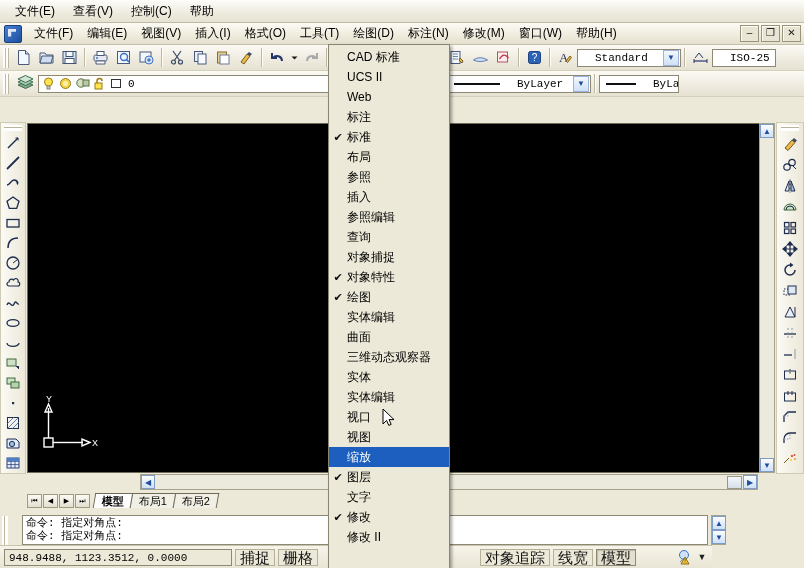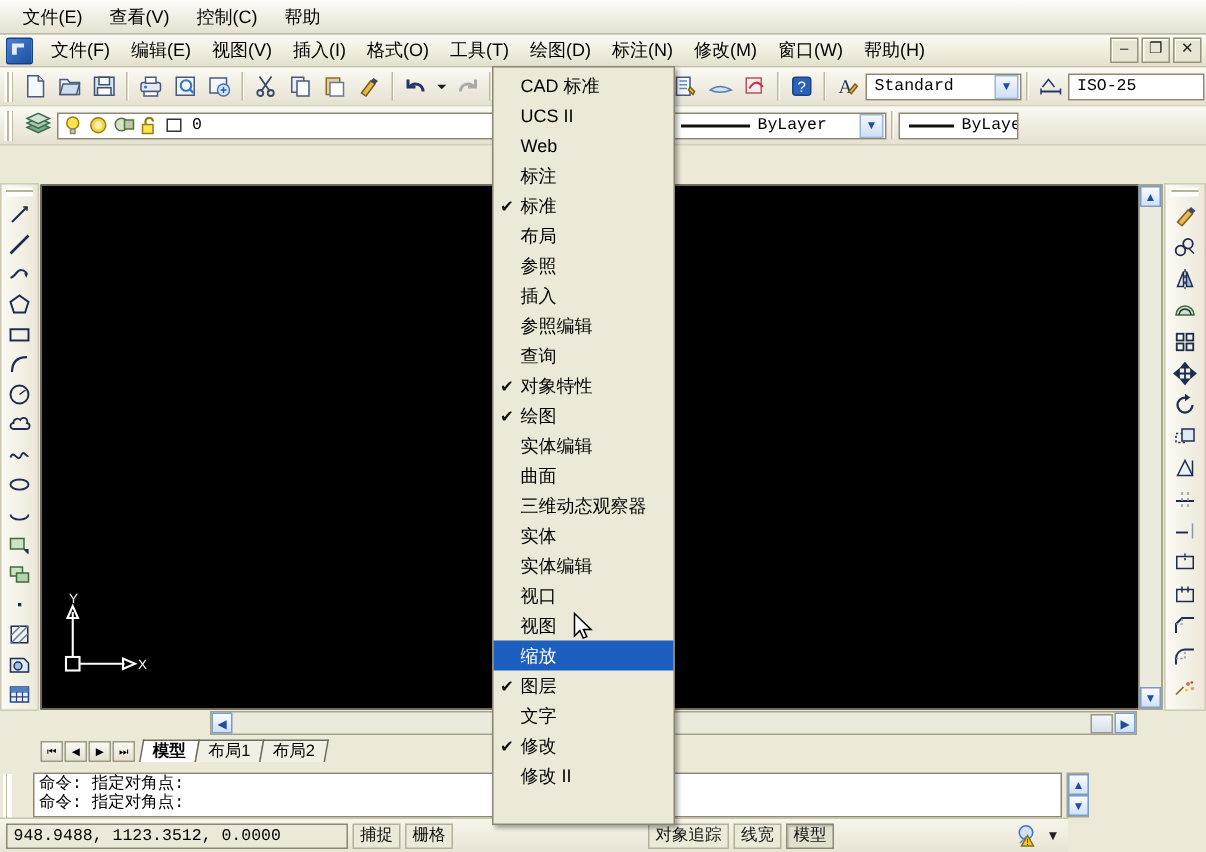--- a/index.html
+++ b/index.html
@@ -3,21 +3,21 @@
 <meta charset="utf-8">
 <style>
   html,body{margin:0;padding:0;}
   body{
     width:804px;height:568px;overflow:hidden;
     font-family:"Liberation Sans","DejaVu Sans",sans-serif;
     font-size:12px;
     background:#d6d3c3;
     -webkit-font-smoothing:none;
   }
-  #app{position:relative;width:804px;height:568px;background:#000000;}
+  #app{position:relative;width:804px;height:568px;background:#c2410c;}
 
   
   .outer-menubar{
     position:absolute;left:0;top:0;width:804px;height:23px;
     background:linear-gradient(#fdfdfa,#efece0 55%,#e6e2d3);
     border-bottom:1px solid #bfbaa4;
     display:flex;align-items:center;padding-left:6px;box-sizing:border-box;
   }
   .outer-menubar .mi{
     padding:2px 9px;color:#000;font-size:12px;white-space:nowrap;cursor:default;
@@ -71,21 +71,21 @@
     width:23px;height:22px;margin:0 0px;flex:0 0 auto;position:relative;
     display:flex;align-items:center;justify-content:center;cursor:pointer;
   }
   .tsep{width:1px;height:19px;margin:0 3px;background:#bdb8a1;border-right:1px solid #fffdf0;flex:0 0 auto;}
 
   .combo{
     height:18px;border:1px solid #8d8874;background:#fff;
     display:flex;align-items:center;box-sizing:border-box;
     font-size:11px;position:relative;flex:0 0 auto;
   }
-  .combo .ctext{padding-left:5px;white-space:nowrap;overflow:hidden;
+  .combo .ctext{padding-left:17px;white-space:nowrap;overflow:hidden;
     font-family:"Liberation Mono","DejaVu Sans Mono",monospace;font-size:11px;}
   .combo .carrow{
     width:16px;height:16px;margin-left:auto;margin-right:1px;flex:0 0 auto;
     background:linear-gradient(#f3f8ff,#cfe0f6);border:1px solid #9bb4d8;
     display:flex;align-items:center;justify-content:center;color:#1f4e9c;font-size:8px;
     box-sizing:border-box;
   }
 
   
   .layerbox{
@@ -198,21 +198,21 @@
   }
   .coords{
     margin-left:4px;width:228px;height:17px;border:1px solid #8d8874;
     background:#ece9d8;box-sizing:border-box;
     font-family:"Liberation Mono","DejaVu Sans Mono",monospace;font-size:11px;
     line-height:16px;padding-left:4px;white-space:nowrap;overflow:hidden;
   }
   .sbtog{
     height:17px;min-width:30px;padding:0 4px;margin-left:3px;
     border:1px solid #b5b09a;background:#ece9d8;box-sizing:border-box;
-    font-size:11px;line-height:15px;text-align:center;cursor:pointer;
+    font-size:15px;line-height:15px;text-align:center;cursor:pointer;
     color:#111;
   }
   .sbtog.pressed{border:1px solid #8d8874;background:#e4e0cf;
     box-shadow:inset 1px 1px 1px rgba(0,0,0,.18);}
   .sbspacer{flex:1 1 auto;}
   .traybtn{width:18px;height:18px;margin-right:2px;cursor:pointer;}
   .traychev{width:12px;font-size:9px;text-align:center;margin-right:4px;cursor:pointer;color:#222;}
 
   
   .popup{
@@ -432,21 +432,21 @@
         <div class="carrow">▼</div>
       </div>
       <div class="tsep"></div>
       <div class="tbtn">
           <svg width="17" height="17" viewBox="0 0 17 17">
             <path d="M2 12h13" stroke="#27356b" stroke-width="1.2"></path>
             <path d="M3 9l4-5 4 5" fill="none" stroke="#27356b"></path>
             <path d="M2 10v4M15 10v4" stroke="#27356b"></path>
           </svg>
         </div>
-      <div class="combo" style="width:91px">
+      <div class="combo" style="width:64px">
         <div class="ctext">ISO-25</div>
       </div>
     </div>
 
     <div class="tbrow">
       <div class="grip"></div>
       <div class="tbtn" style="width:26px">
         <svg width="19" height="17" viewBox="0 0 19 17">
           <path d="M2 10l7.5-3.5L17 10l-7.5 3.5z" fill="#7fa98a" stroke="#3d6b4d"></path>
           <path d="M2 7l7.5-3.5L17 7l-7.5 3.5z" fill="#a7cbb0" stroke="#3d6b4d"></path>
@@ -825,20 +825,24 @@
       </div>
       <div class="pitem">
         <span class="chk"></span>
         <span class="plabel">参照编辑</span>
       </div>
       <div class="pitem">
         <span class="chk"></span>
         <span class="plabel">查询</span>
       </div>
       <div class="pitem">
+        <span class="chk"></span>
+        <span class="plabel">对象捕捉</span>
+      </div>
+      <div class="pitem">
         <span class="chk">✔</span>
         <span class="plabel">对象特性</span>
       </div>
       <div class="pitem">
         <span class="chk">✔</span>
         <span class="plabel">绘图</span>
       </div>
       <div class="pitem">
         <span class="chk"></span>
         <span class="plabel">实体编辑</span>

